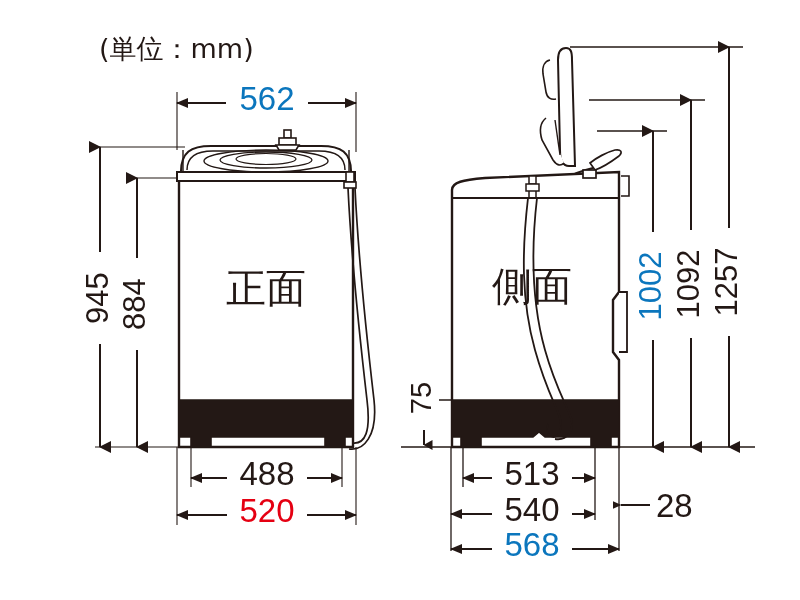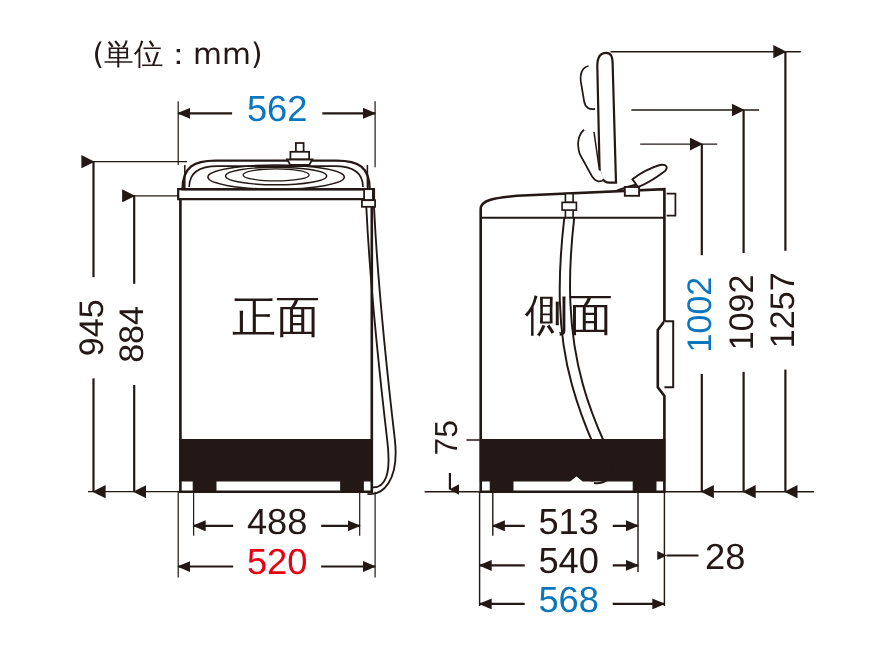--- a/index.html
+++ b/index.html
@@ -1,18 +1,18 @@
 <!DOCTYPE html>
 <html><head>
 <meta charset="utf-8">
 <style>
   html,body{margin:0;padding:0;background:#ffffff;}
   body{width:800px;height:600px;overflow:hidden;
        font-family:"Liberation Sans","DejaVu Sans",sans-serif;}
-  #stage{position:relative;width:676px;height:600px;background:#fff;}
+  #stage{position:relative;width:676px;height:600px;background:#fff;padding-left:15px;}
   svg{display:block;width:800px;height:600px;}
   .dimtxt{font-family:"Liberation Sans","DejaVu Sans",sans-serif;font-weight:400;}
   .jp{font-family:"DejaVu Sans","Liberation Sans",sans-serif;}
 </style>
 </head>
 <body>
 
 <div id="stage">
 <svg viewBox="0 0 800 600" xmlns="http://www.w3.org/2000/svg">
 

